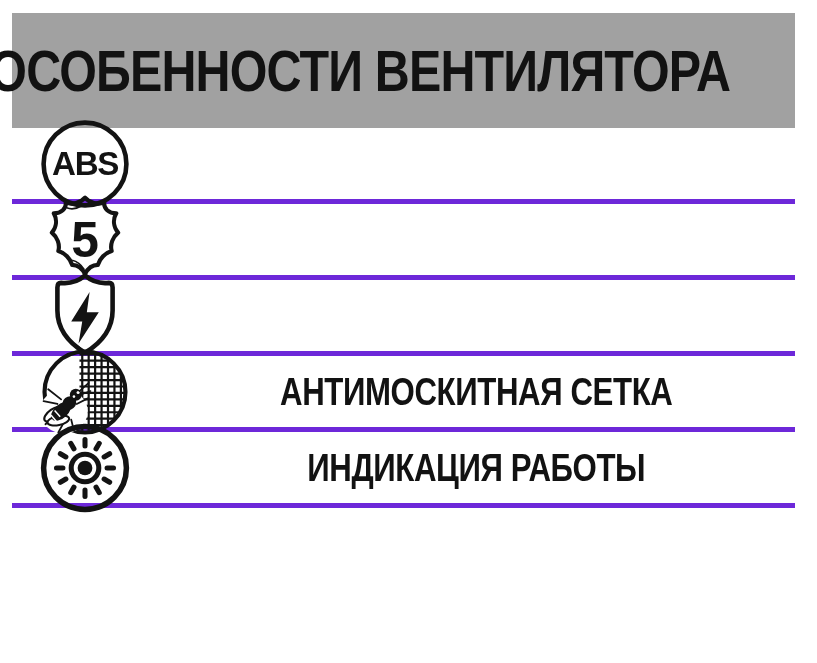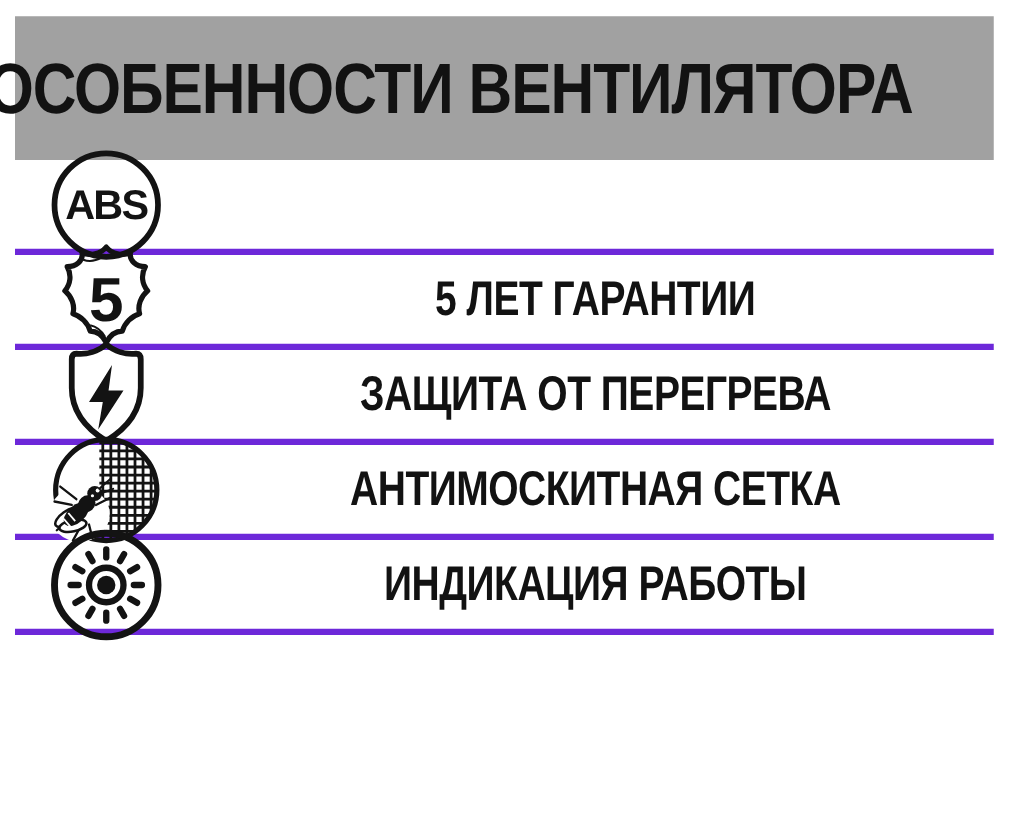--- a/index.html
+++ b/index.html
@@ -92,35 +92,29 @@
 
     <div class="feature-row">
       <div class="icon-cell">
         <svg viewBox="0 0 100 100">
           <path d="M50 4 C45 10 36 12 29 9 C30 16 24 21 16 21 C20 28 19 36 14 42 C20 47 23 55 21 62 C28 64 34 70 36 77 C42 77 47 81 50 87 C53 81 58 77 64 77 C66 70 72 64 79 62 C77 55 80 47 86 42 C81 36 80 28 84 21 C76 21 70 16 71 9 C64 12 55 10 50 4 Z" fill="none" class="ink" stroke-width="4.5" stroke-linejoin="round"></path>
           <path d="M46 13 C41 16 35 17 30 15" fill="none" class="ink" stroke-width="1.8"></path>
           <path d="M49 82 C46 77 41 73 36 72" fill="none" class="ink" stroke-width="1.8"></path>
           <text x="50" y="68" text-anchor="middle" font-size="54" font-weight="bold">5</text>
         </svg>
       </div>
-      <div class="label-cell">
-        <span class="label">5 ЛЕТ ГАРАНТИИ</span>
-      </div>
     </div>
 
     <div class="feature-row">
       <div class="icon-cell">
         <svg viewBox="0 0 100 100">
           <path d="M50 6 C43 12 33 15 24 14 C21 14 20 16 20 19 L20 44 C20 64 32 79 50 90 C68 79 80 64 80 44 L80 19 C80 16 79 14 76 14 C67 15 57 12 50 6 Z" fill="none" class="ink" stroke-width="5" stroke-linejoin="round"></path>
           <path d="M55 24 L35 56 L47 56 L43 80 L65 46 L52 46 Z" class="ink-fill"></path>
           <path d="M50 89 C47 85 44 83 41 81 C44 84 47 87 50 90 Z" class="ink-fill"></path>
         </svg>
-      </div>
-      <div class="label-cell">
-        <span class="label">ЗАЩИТА ОТ ПЕРЕГРЕВА</span>
       </div>
     </div>
 
     <div class="feature-row">
       <div class="icon-cell">
         <svg viewBox="0 0 100 100">
           <defs>
             <clipPath id="netclip">
                 <circle cx="50" cy="50" r="42.5"></circle>
               </clipPath>

